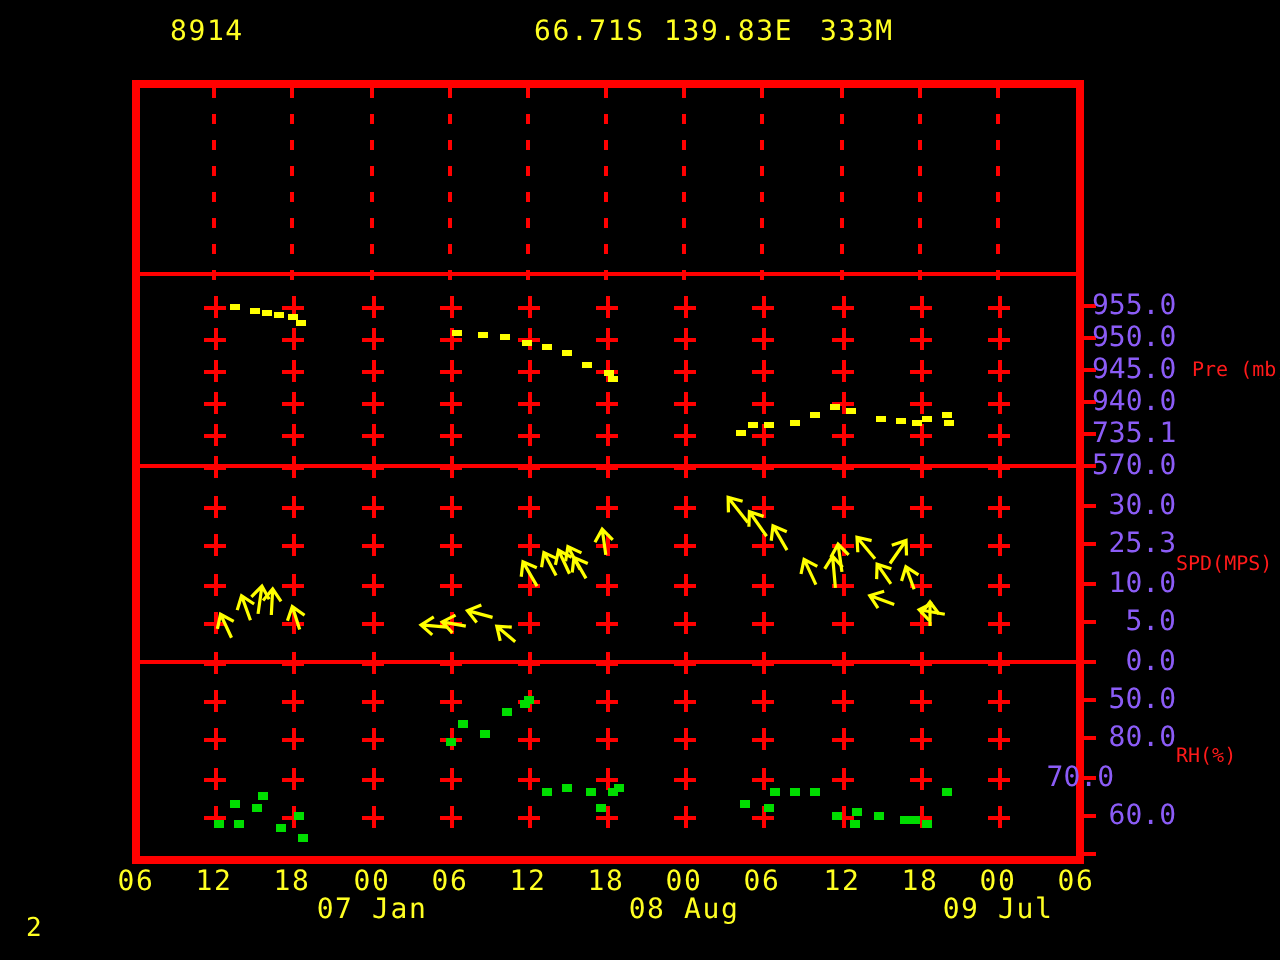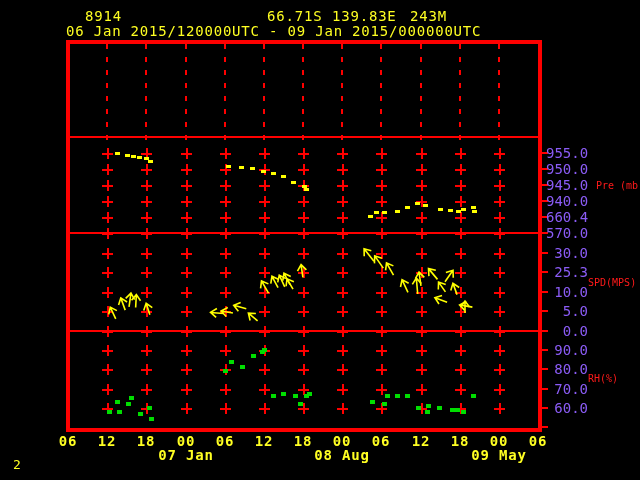--- a/index.html
+++ b/index.html
@@ -12,32 +12,31 @@
   .hline{position:absolute;height:2px;background:#ff0000;}
   .dashcol{position:absolute;width:2px;background:repeating-linear-gradient(180deg,#ff0000 0 5px,transparent 5px 13px);}
   .cross{position:absolute;width:11px;height:11px;
          background:linear-gradient(#ff0000,#ff0000) center/2px 11px no-repeat,
                     linear-gradient(#ff0000,#ff0000) center/11px 2px no-repeat;}
   .rtick{position:absolute;width:9px;height:2px;background:#ff0000;}
   .pdot{position:absolute;width:5px;height:3px;background:#ffff00;}
   .gdot{position:absolute;width:5px;height:4px;background:#00dd00;}
   .arrow{position:absolute;}
   .axis-num{position:absolute;width:42px;text-align:right;}
-  .xlab{position:absolute;transform:translateX(-50%);font-weight:bold;}
+  .xlab{position:absolute;transform:translateX(-50%);}
 </style>
 </head>
 <body>
 
 <div class="screen">
 
   <span class="ytext" style="left:85px;top:8px;">8914</span>
   <span class="ytext" style="left:267px;top:8px;">66.71S</span>
   <span class="ytext" style="left:332px;top:8px;">139.83E</span>
-  <span class="ytext" style="left:410px;top:8px;">243M</span>
-  <span class="ytext" style="left:66px;top:23px;">06 Jan 2015/120000UTC - 09 Jan 2015/000000UTC</span>
+  <span class="ytext" style="left:410px;top:8px;">333M</span>
 
   <div id="frame"></div>
   <div id="overlay" style="position:absolute;left:0;top:0;width:640px;height:480px;">
       <div class="hline" style="left: 68px; top: 136px; width: 470px;"></div>
       <div class="hline" style="left: 68px; top: 232px; width: 470px;"></div>
       <div class="hline" style="left: 68px; top: 330px; width: 470px;"></div>
       <div class="dashcol" style="left: 106px; top: 44px; height: 96px;"></div>
       <div class="dashcol" style="left: 145px; top: 44px; height: 96px;"></div>
       <div class="dashcol" style="left: 185px; top: 44px; height: 96px;"></div>
       <div class="dashcol" style="left: 224px; top: 44px; height: 96px;"></div>
@@ -50,41 +49,41 @@
       <div class="dashcol" style="left: 498px; top: 44px; height: 96px;"></div>
       <div class="rtick" style="left: 539px; top: 152px;"></div>
       <div class="rtext axis-num" style="left: 546px; top: 145px;">955.0</div>
       <div class="rtick" style="left: 539px; top: 168px;"></div>
       <div class="rtext axis-num" style="left: 546px; top: 161px;">950.0</div>
       <div class="rtick" style="left: 539px; top: 184px;"></div>
       <div class="rtext axis-num" style="left: 546px; top: 177px;">945.0</div>
       <div class="rtick" style="left: 539px; top: 200px;"></div>
       <div class="rtext axis-num" style="left: 546px; top: 193px;">940.0</div>
       <div class="rtick" style="left: 539px; top: 216px;"></div>
-      <div class="rtext axis-num" style="left: 546px; top: 209px;">660.4</div>
+      <div class="rtext axis-num" style="left: 546px; top: 209px;">735.1</div>
       <div class="rtick" style="left: 539px; top: 232px;"></div>
       <div class="rtext axis-num" style="left: 546px; top: 225px;">570.0</div>
       <div class="runit" style="left: 596px; top: 180px;">Pre (mb)</div>
       <div class="rtick" style="left: 539px; top: 252px;"></div>
       <div class="rtext axis-num" style="left: 546px; top: 245px;">30.0</div>
       <div class="rtick" style="left: 539px; top: 271px;"></div>
       <div class="rtext axis-num" style="left: 546px; top: 264px;">25.3</div>
       <div class="rtick" style="left: 539px; top: 291px;"></div>
       <div class="rtext axis-num" style="left: 546px; top: 284px;">10.0</div>
       <div class="rtick" style="left: 539px; top: 310px;"></div>
       <div class="rtext axis-num" style="left: 546px; top: 303px;">5.0</div>
       <div class="rtick" style="left: 539px; top: 330px;"></div>
       <div class="rtext axis-num" style="left: 546px; top: 323px;">0.0</div>
       <div class="runit" style="left: 588px; top: 277px;">SPD(MPS)</div>
       <div class="rtick" style="left: 539px; top: 349px;"></div>
-      <div class="rtext axis-num" style="left: 546px; top: 342px;">90.0</div>
+      <div class="rtext axis-num" style="left: 546px; top: 342px;">50.0</div>
       <div class="rtick" style="left: 539px; top: 368px;"></div>
       <div class="rtext axis-num" style="left: 546px; top: 361px;">80.0</div>
       <div class="rtick" style="left: 539px; top: 388px;"></div>
-      <div class="rtext axis-num" style="left: 546px; top: 381px;">70.0</div>
+      <div class="rtext axis-num" style="left: 515px; top: 381px;">70.0</div>
       <div class="rtick" style="left: 539px; top: 407px;"></div>
       <div class="rtext axis-num" style="left: 546px; top: 400px;">60.0</div>
       <div class="rtick" style="left: 539px; top: 426px;"></div>
       <div class="runit" style="left: 588px; top: 373px;">RH(%)</div>
       <div class="cross" style="left: 102px; top: 148px;"></div>
       <div class="cross" style="left: 141px; top: 148px;"></div>
       <div class="cross" style="left: 181px; top: 148px;"></div>
       <div class="cross" style="left: 220px; top: 148px;"></div>
       <div class="cross" style="left: 259px; top: 148px;"></div>
       <div class="cross" style="left: 298px; top: 148px;"></div>
@@ -277,21 +276,21 @@
       <div class="ytext xlab" style="left: 264px; top: 433px;">12</div>
       <div class="ytext xlab" style="left: 303px; top: 433px;">18</div>
       <div class="ytext xlab" style="left: 342px; top: 433px;">00</div>
       <div class="ytext xlab" style="left: 381px; top: 433px;">06</div>
       <div class="ytext xlab" style="left: 421px; top: 433px;">12</div>
       <div class="ytext xlab" style="left: 460px; top: 433px;">18</div>
       <div class="ytext xlab" style="left: 499px; top: 433px;">00</div>
       <div class="ytext xlab" style="left: 538px; top: 433px;">06</div>
       <div class="ytext xlab" style="left: 186px; top: 447px;">07 Jan</div>
       <div class="ytext xlab" style="left: 342px; top: 447px;">08 Aug</div>
-      <div class="ytext xlab" style="left: 499px; top: 447px;">09 May</div>
+      <div class="ytext xlab" style="left: 499px; top: 447px;">09 Jul</div>
       <div class="pdot" style="left: 115px; top: 152px;"></div>
       <div class="pdot" style="left: 125px; top: 154px;"></div>
       <div class="pdot" style="left: 131px; top: 155px;"></div>
       <div class="pdot" style="left: 137px; top: 156px;"></div>
       <div class="pdot" style="left: 144px; top: 157px;"></div>
       <div class="pdot" style="left: 148px; top: 160px;"></div>
       <div class="pdot" style="left: 226px; top: 165px;"></div>
       <div class="pdot" style="left: 239px; top: 166px;"></div>
       <div class="pdot" style="left: 250px; top: 167px;"></div>
       <div class="pdot" style="left: 261px; top: 170px;"></div>

